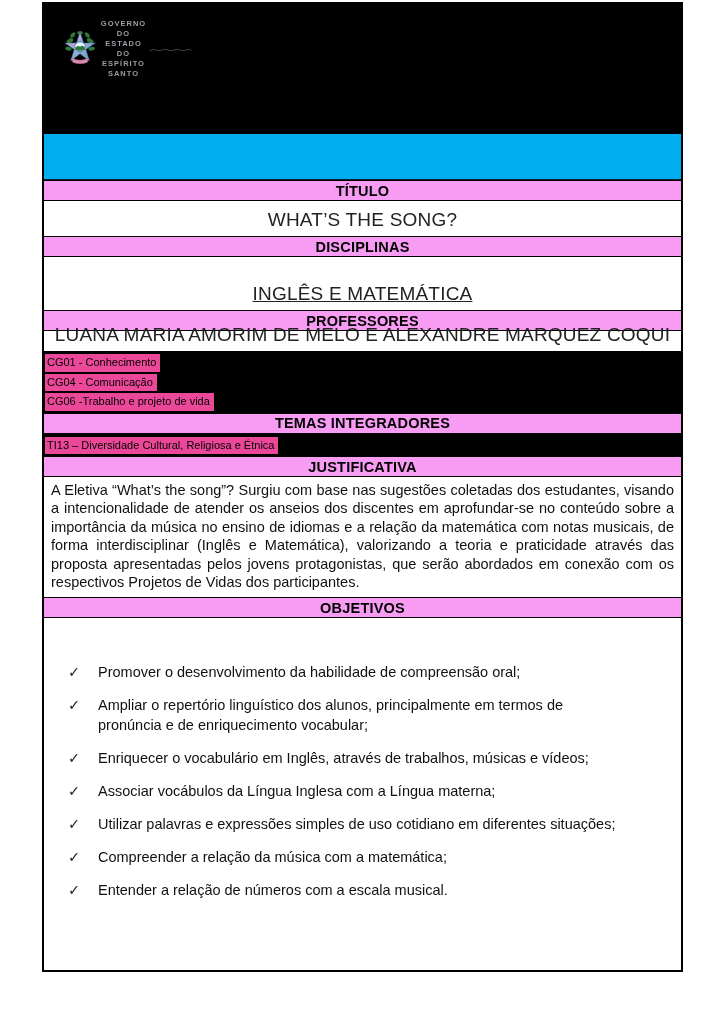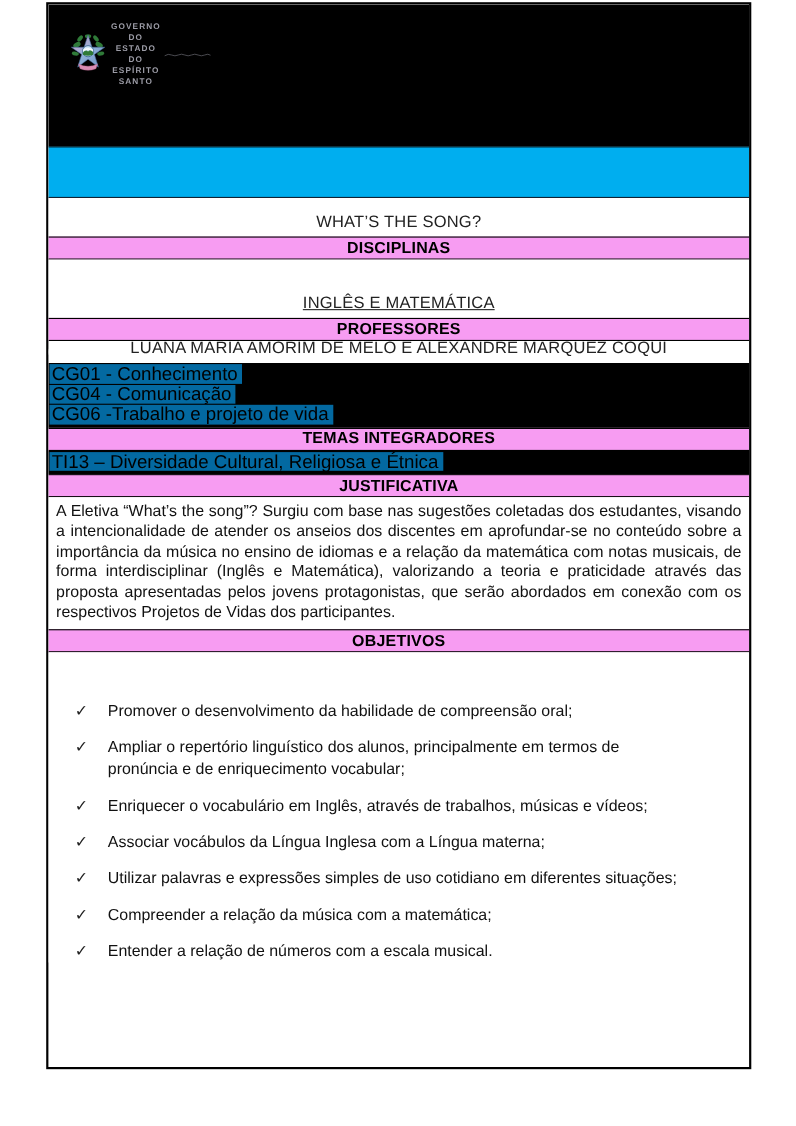--- a/index.html
+++ b/index.html
@@ -28,31 +28,31 @@
   
   .sechead{
     background:#F79CF2;border-top:1px solid #000;border-bottom:1px solid #000;
     height:21px;display:flex;align-items:center;justify-content:center;
     font-weight:bold;font-size:14.5px;color:#000;letter-spacing:.2px;
   }
 
   
   .valrow{
     background:#fff;display:flex;align-items:flex-end;justify-content:center;
-    font-size:15px;color:#222;padding-bottom:5px;letter-spacing:.2px;
+    font-size:19px;color:#222;padding-bottom:5px;letter-spacing:.2px;
   }
   .valrow.titulo{height:35px;}
   .valrow.disciplinas{height:53px;text-decoration:underline;}
   .valrow.professores{height:20px;border-radius:11px;}
 
   
   .blacksec{background:#000;padding:1px 0 2px 1px;}
   .hl-line{line-height:17.5px;}
   .hl-line span{
-    display:inline-block;background:#0369a1;color:#000;font-size:17px;
+    display:inline-block;background:#ec4899;color:#000;font-size:11px;
     padding:0 4px 0 2px;
   }
 
   
   .just{
     background:#fff;padding:4px 7px 6px 7px;font-size:14.5px;line-height:18.4px;
     text-align:justify;color:#111;
   }
 
   
@@ -100,20 +100,23 @@
         <div>DO ESPÍRITO SANTO</div>
       </div>
       <svg class="logo-tagline" width="86" height="8" viewBox="0 0 86 8">
         <path d="M2 5 Q8 1 14 4 T26 4 T38 4 T50 4 T62 4 T74 4 T84 4" fill="none" stroke="#8b8b96" stroke-width="1.2" stroke-linecap="round"></path>
       </svg>
     </div>
   </div>
 
   <div class="row cyanbar"></div>
 
+  <div class="row sechead">
+    <span>TÍTULO</span>
+  </div>
   <div class="row valrow titulo">
     <span>WHAT’S THE SONG?</span>
   </div>
 
   <div class="row sechead">
     <span>DISCIPLINAS</span>
   </div>
   <div class="row valrow disciplinas">
     <span>INGLÊS E MATEMÁTICA</span>
   </div>

